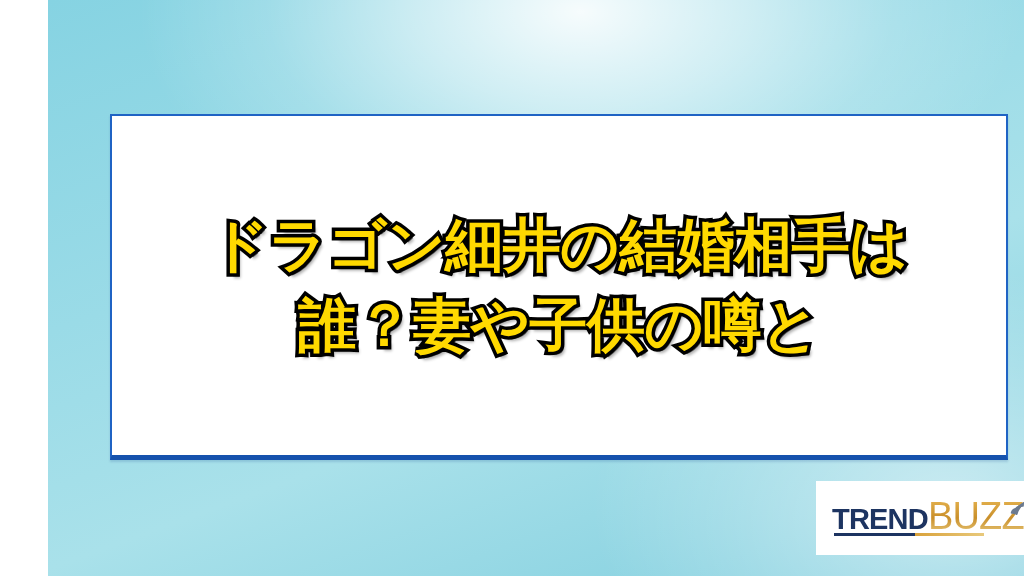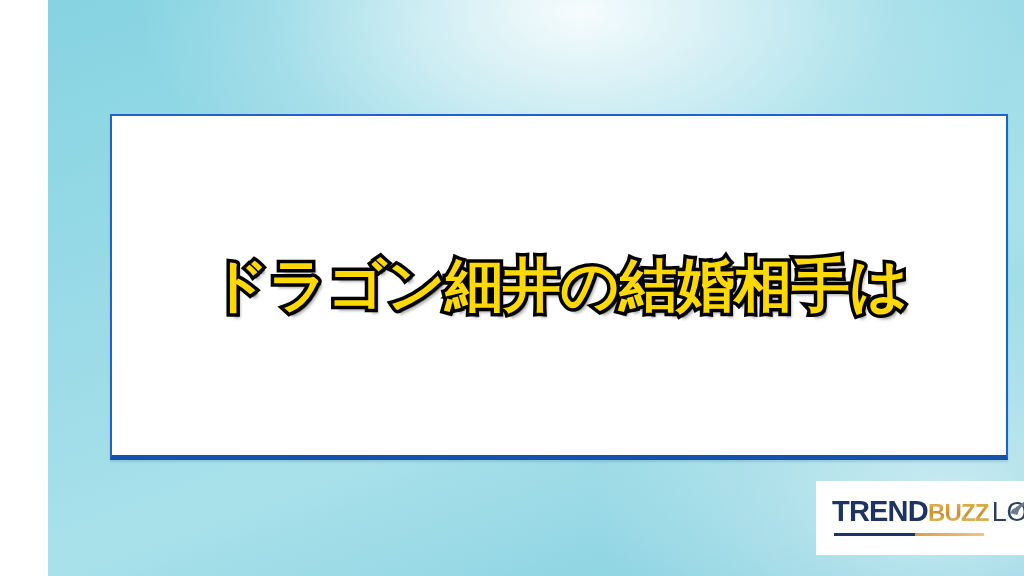--- a/index.html
+++ b/index.html
@@ -109,22 +109,22 @@
   .logo-trend {
     font-family: "Liberation Sans", sans-serif;
     font-weight: bold;
     font-size: 29px;
     letter-spacing: -0.8px;
     color: #1d3461;
   }
 
   .logo-buzz {
     font-family: "Liberation Sans", sans-serif;
-    font-weight: bold;
-    font-size: 24px;
+    font-weight: normal;
+    font-size: 38px;
     letter-spacing: -0.8px;
     color: #d9a23b;
     background: linear-gradient(180deg, #e7b552 0%, #c98f2a 55%, #e8c97c 100%);
     -webkit-background-clip: text;
     background-clip: text;
     -webkit-text-fill-color: transparent;
   }
 
   .logo-log {
     font-family: "Liberation Sans", sans-serif;
@@ -156,20 +156,21 @@
   }
 </style>
 </head>
 <body>
 
 <div class="stage">
 
   <div class="title-card">
     <div class="title-block">
       <div class="title-line">ドラゴン細井の結婚相手は</div>
+      <div class="title-line">誰？妻や子供の噂と</div>
     </div>
   </div>
 
   <div class="logo-badge">
     <div class="logo-inner">
       <div class="logo-wordmark">
         <span class="logo-trend">TREND</span>
         <span class="logo-buzz">BUZZ</span>
         <span class="logo-log">LOG</span>
       </div>

